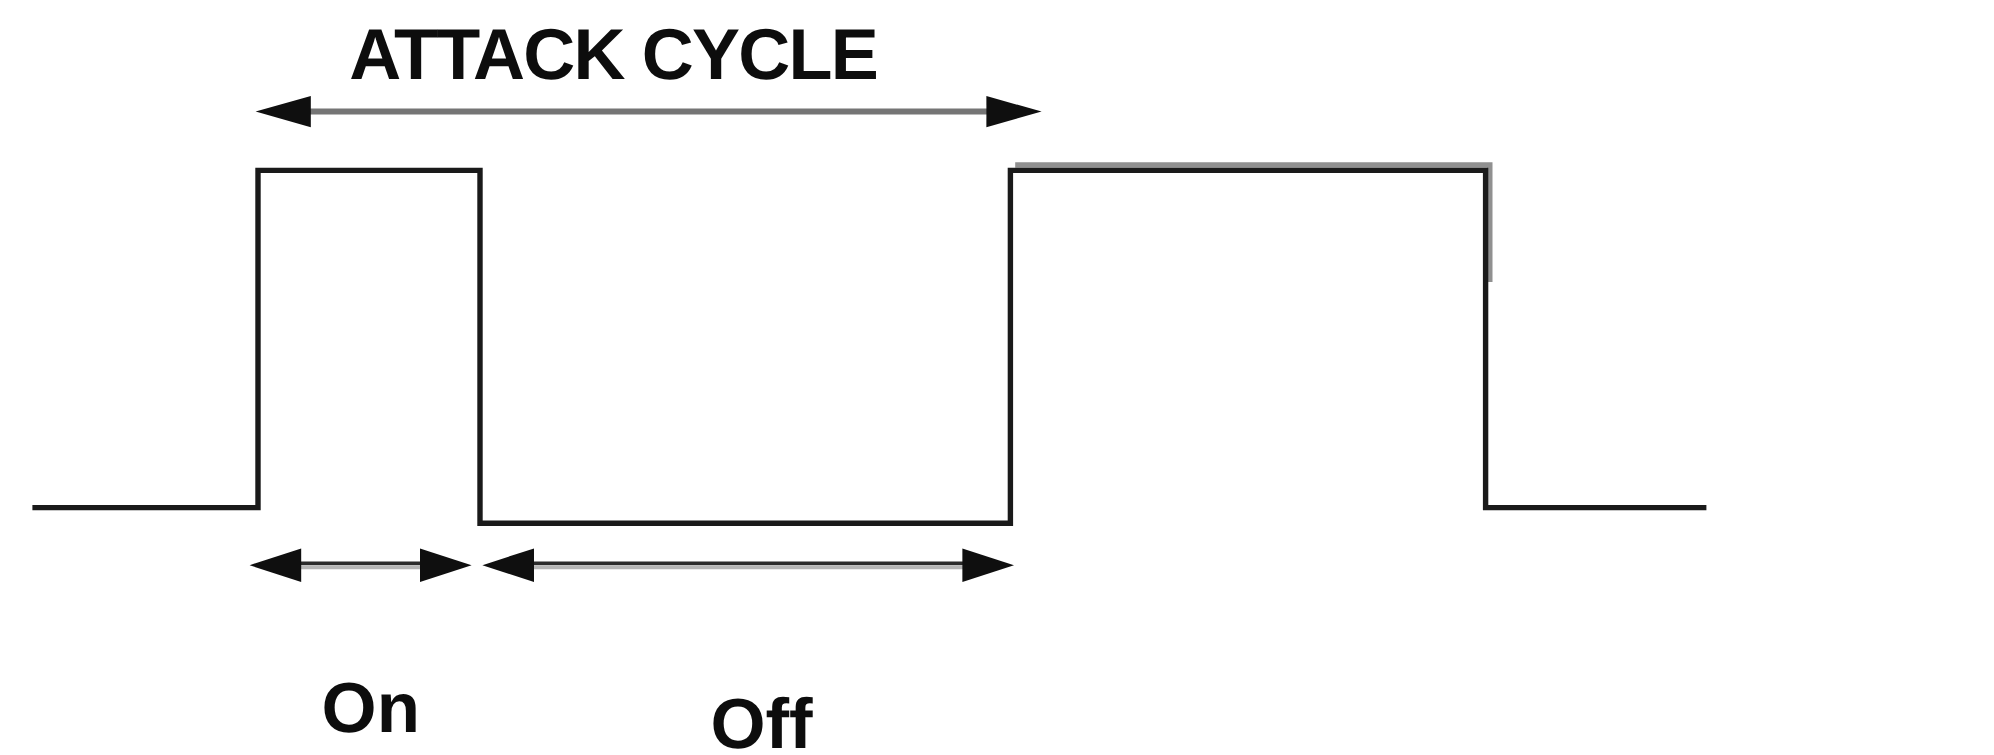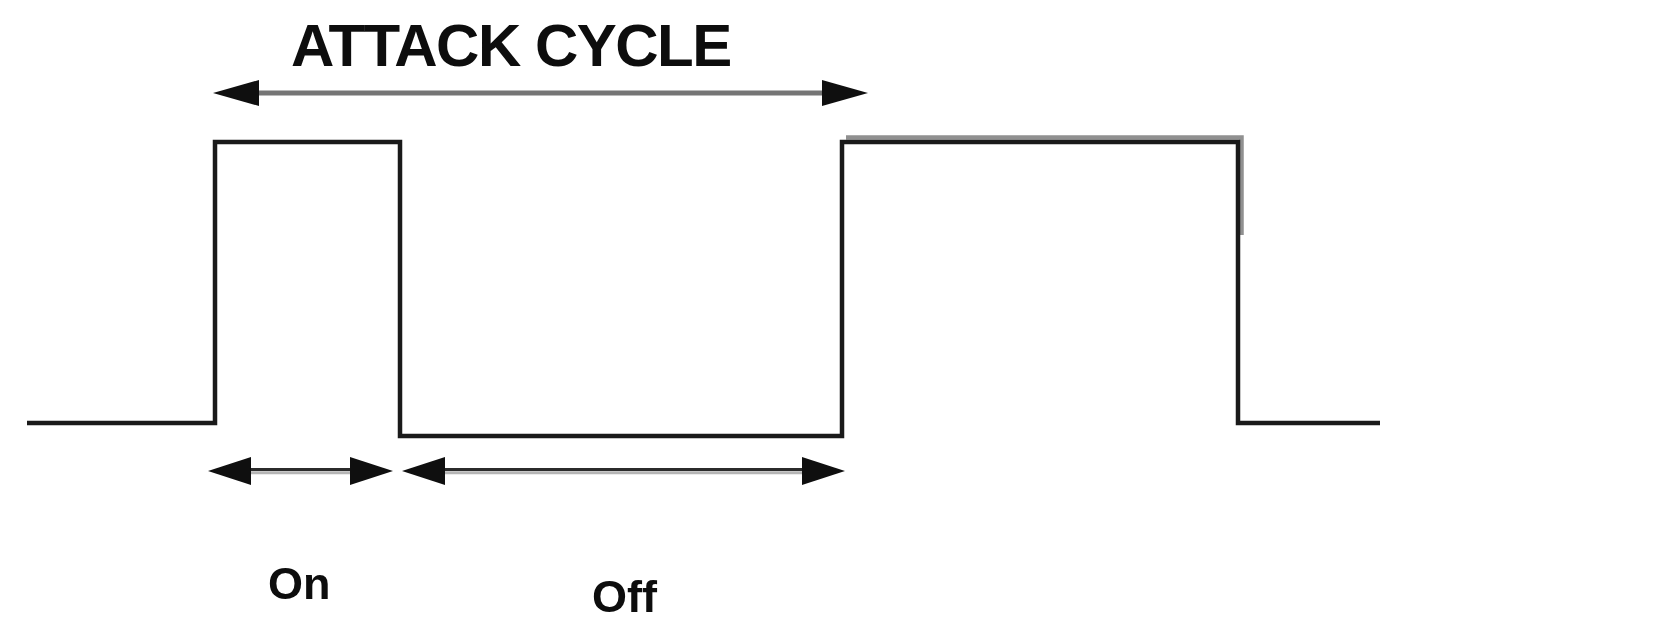--- a/index.html
+++ b/index.html
@@ -7,41 +7,42 @@
     padding: 0;
     background: #ffffff;
   }
   .stage {
     position: relative;
     width: 1380px;
     height: 629px;
     background: #ffffff;
     overflow: hidden;
     font-family: "Liberation Sans", sans-serif;
+    padding-left: 42px;
   }
   .stage svg {
     position: absolute;
     left: 0;
     top: 0;
   }
   .title {
     position: absolute;
     left: 291px;
     top: 16px;
     font-size: 60px;
     font-weight: bold;
     letter-spacing: -1.5px;
     line-height: 1;
     color: #0d0d0d;
     white-space: nowrap;
   }
   .state-label {
     position: absolute;
     top: 561px;
-    font-size: 45px;
+    font-size: 59px;
     font-weight: bold;
     line-height: 1;
     color: #0d0d0d;
     white-space: nowrap;
   }
   .label-on  { left: 268px; }
   .label-off { left: 592px; margin-top: 13px; }
 </style>
 </head>
 <body>

